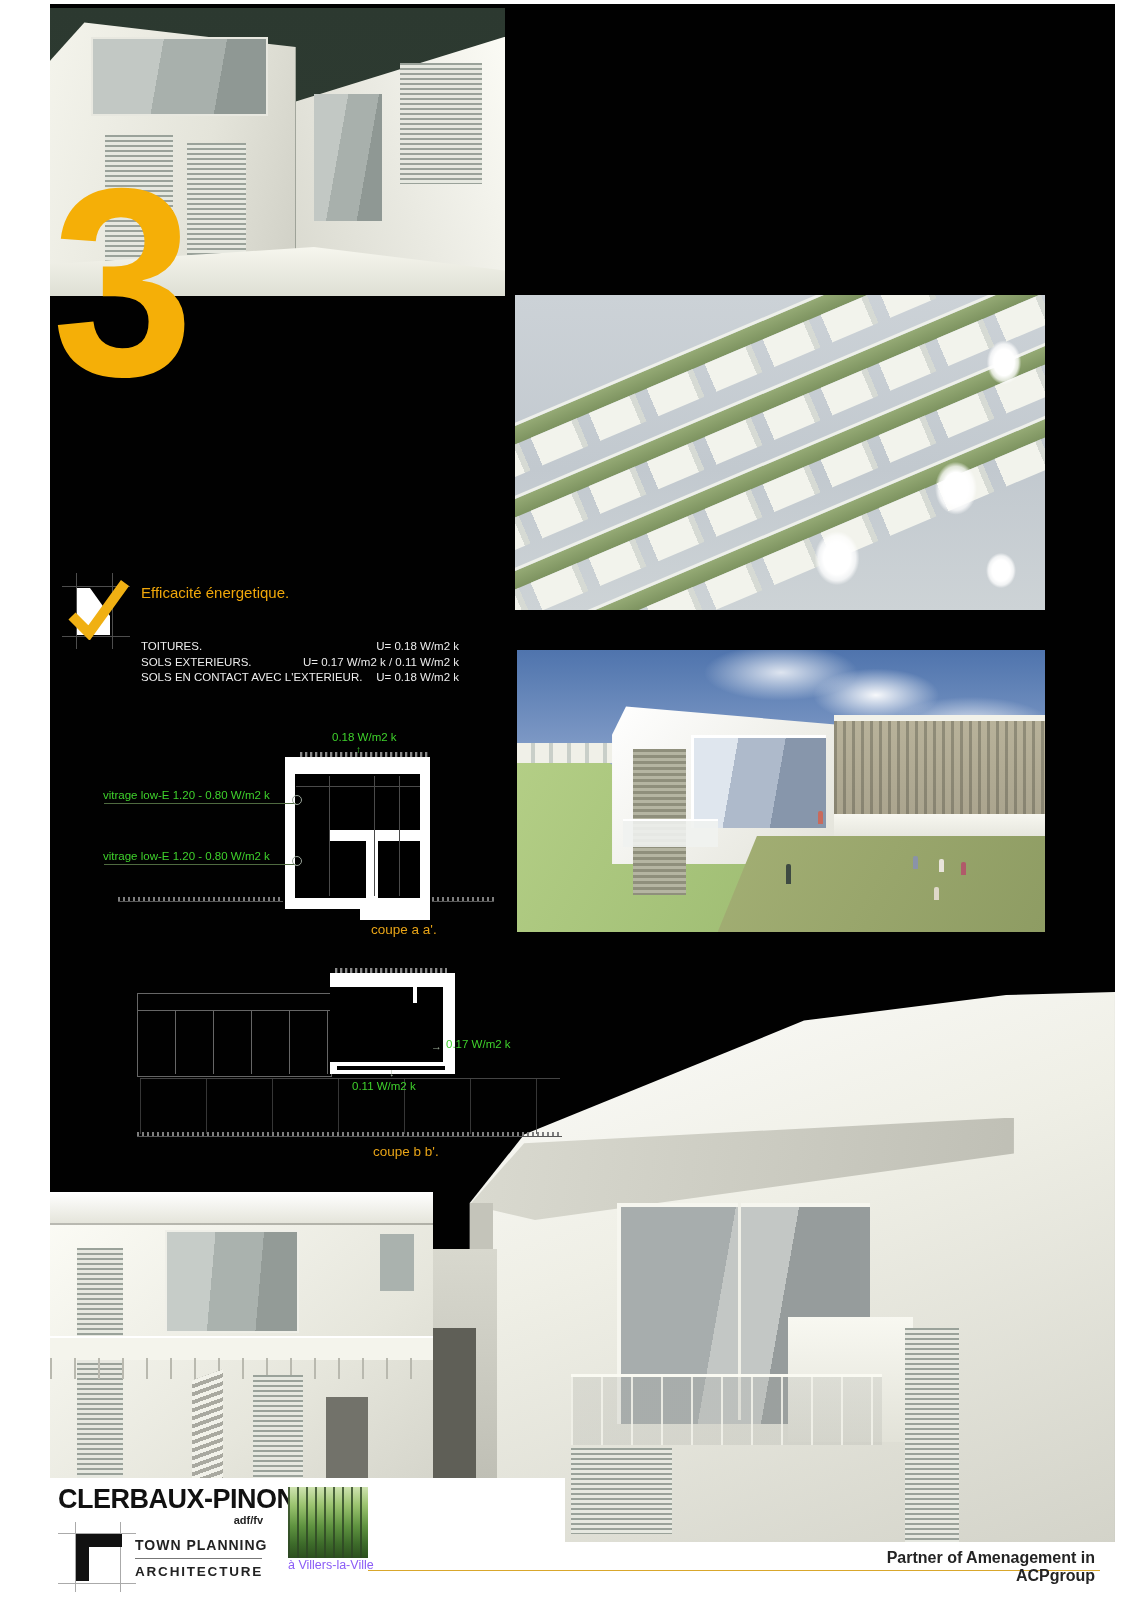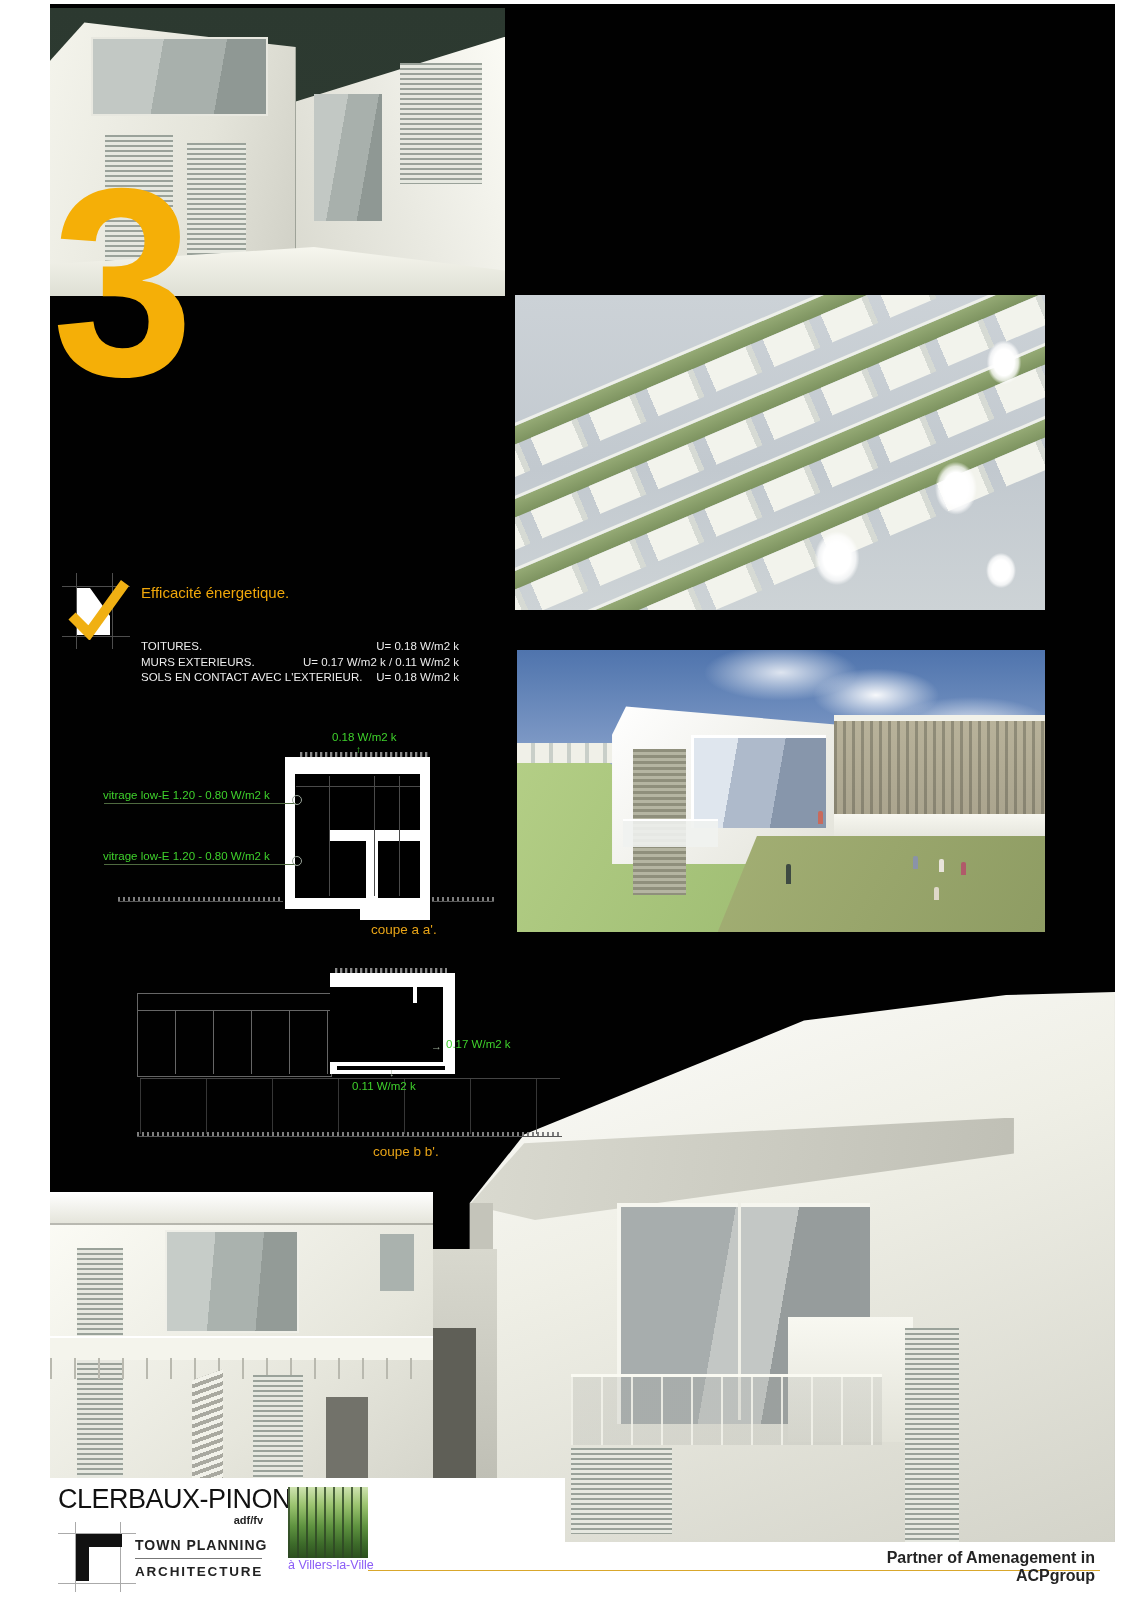--- a/index.html
+++ b/index.html
@@ -54,21 +54,21 @@
   .cropline{position:absolute;background:#4d4d4d;z-index:3;}
 
   
   .r-scene{left:50px;top:975px;width:1065px;height:570px;background:transparent;}
   .bb{position:absolute;left:27%;top:0;width:73%;height:100%;background:linear-gradient(160deg,#ffffff 0%,#efefe6 45%,#d3d3c9 100%);clip-path:polygon(17% 100%,17% 40%,24% 28%,60% 8%,86% 3.5%,100% 3%,100% 100%);}
   .lh{position:absolute;left:0;top:38%;width:36%;height:62%;background:linear-gradient(140deg,#fdfdf7 0%,#e6e6dc 60%,#d0d0c6 100%);}
   .ms{position:absolute;left:31%;top:48%;width:11%;height:52%;background:linear-gradient(#d8d8ce,#b8b8ae);}
 
   
   .fw{position:absolute;background:#ffffff;z-index:6;}
-  .firm-name{position:absolute;left:58px;top:1484px;font-size:27px;font-weight:400;letter-spacing:-.5px;color:#111;z-index:7;}
+  .firm-name{position:absolute;left:58px;top:1484px;font-size:27px;font-weight:700;letter-spacing:-.5px;color:#111;z-index:7;}
   .firm-suffix{position:absolute;left:58px;top:1514px;width:205px;text-align:right;font-size:11px;font-weight:700;color:#222;z-index:7;}
   .logo-line{position:absolute;background:#111;z-index:7;}
   .logo-crop{position:absolute;background:#aaa;z-index:7;}
   .tp-label{position:absolute;left:135px;top:1537px;font-size:14px;font-weight:800;letter-spacing:1px;color:#222;z-index:7;}
   .divider{position:absolute;left:135px;top:1558px;width:127px;height:1px;background:#777;z-index:7;}
   .arch-label{position:absolute;left:135px;top:1564px;font-size:13.5px;font-weight:800;letter-spacing:1.8px;color:#222;z-index:7;}
   .forest{position:absolute;left:288px;top:1487px;width:80px;height:71px;z-index:7;
     background:
       repeating-linear-gradient(90deg,rgba(46,70,36,.8) 0 2px,rgba(0,0,0,0) 2px 9px),
       linear-gradient(180deg,#cfe3b0 0%,#9cc470 25%,#5f9340 55%,#3d6b2a 80%,#2c4f1e 100%);}
@@ -146,21 +146,21 @@
     <polyline points="6,40 23,57 59,7" fill="none" stroke="#f0b013" stroke-width="10"></polyline>
   </svg>
 
   <div class="section-title">Efficacité énergetique.</div>
   <div class="u-table">
     <div class="u-row">
       <span class="u-lab">TOITURES.</span>
       <span class="u-val">U= 0.18 W/m2 k</span>
     </div>
     <div class="u-row">
-      <span class="u-lab">MURS EXTERIEURS.</span>
+      <span class="u-lab">SOLS EXTERIEURS.</span>
       <span class="u-val">U= 0.17 W/m2 k  /  0.11 W/m2 k</span>
     </div>
     <div class="u-row">
       <span class="u-lab">SOLS EN CONTACT AVEC L'EXTERIEUR.</span>
       <span class="u-val">U= 0.18 W/m2 k</span>
     </div>
   </div>
 
   <div class="glabel" style="left:325px;top:731px;padding-left:7px;">0.18 W/m2 k</div>
   <div class="glabel" style="left:356px;top:744px;font-size:10px;">↑</div>

